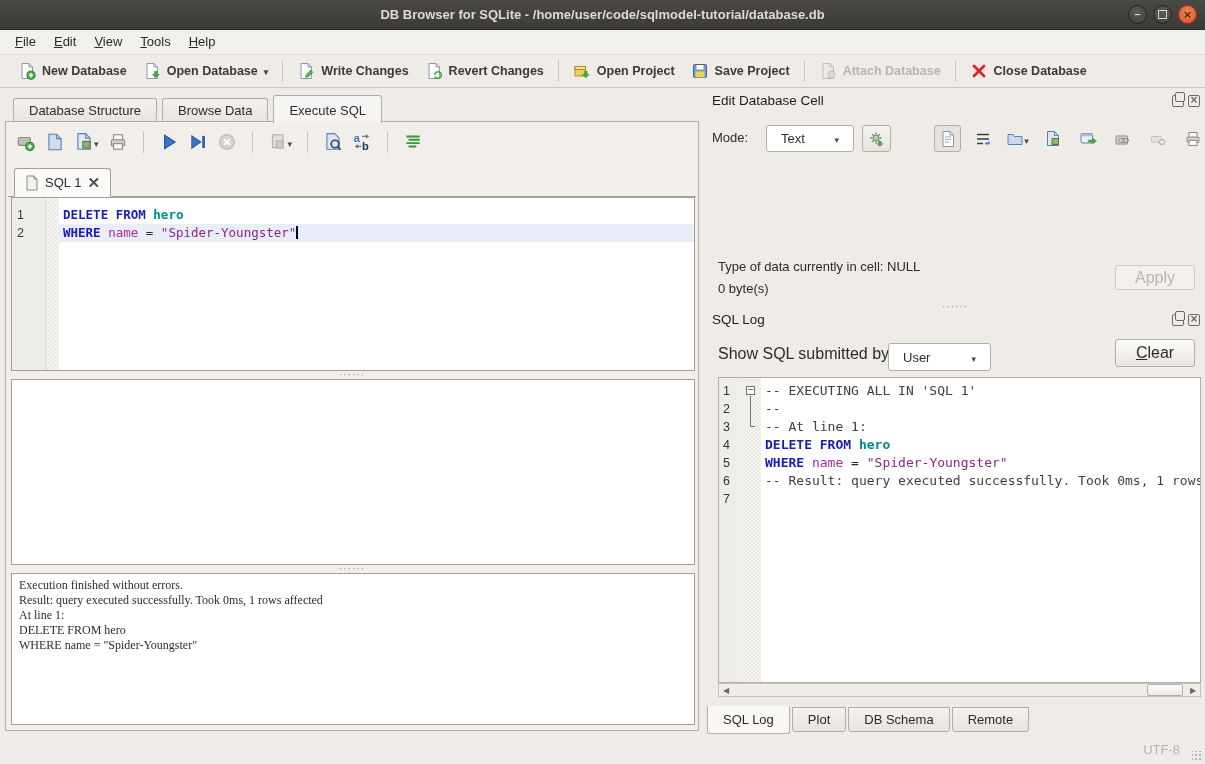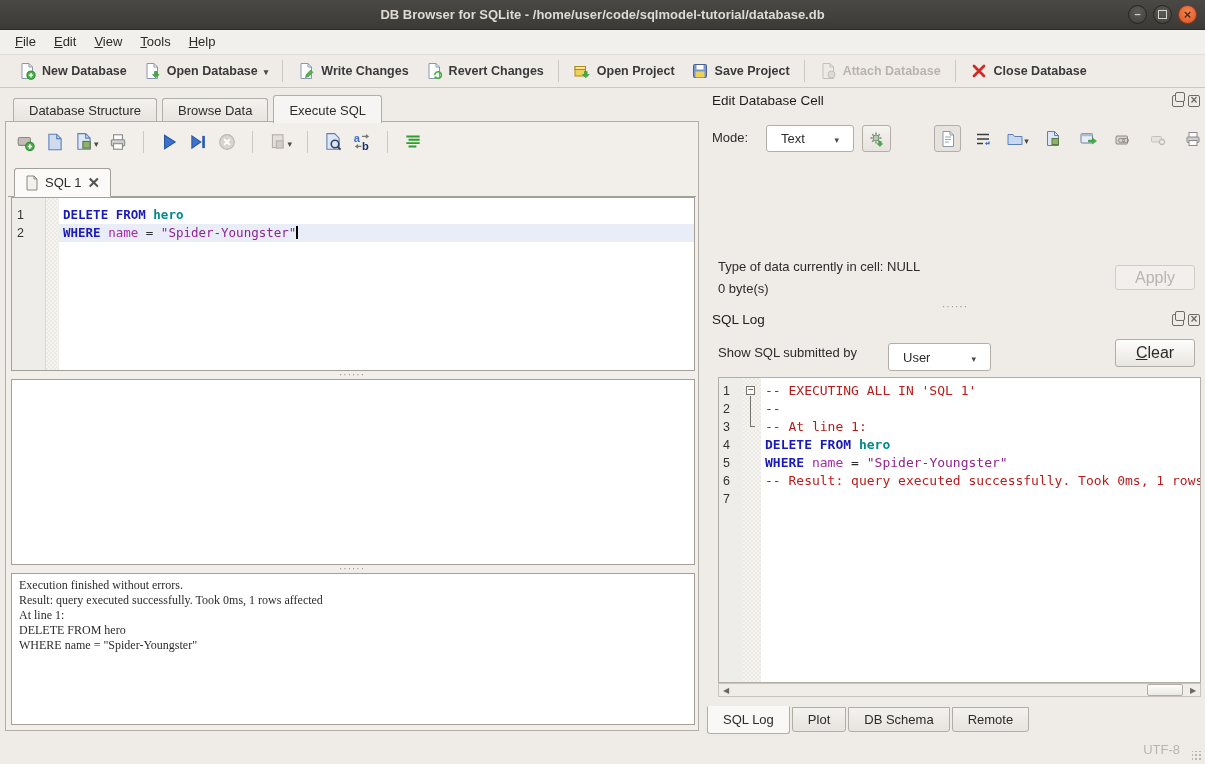--- a/index.html
+++ b/index.html
@@ -59,21 +59,21 @@
   .gutter .ln { font-size:12.5px; color:#333; line-height:18px; padding-left:5px; }
   .foldcol { width:13px; background:#f6f4f1; background-image:conic-gradient(#eceae5 25%, transparent 0 50%, #eceae5 0 75%, transparent 0); background-size:4px 4px; padding-top:8px; }
   .codecol { flex:1; padding-top:8px; font-family:"DejaVu Sans Mono", monospace; font-size:12.5px; }
   .code-line { line-height:18px; white-space:pre; padding-left:4px; }
   .code-line.current { background:#e9edf8; }
   .tok { white-space:pre; }
   .kw  { color:#1a1ab8; font-weight:bold; }
   .tbl { color:#008b8b; font-weight:bold; }
   .idn { color:#a62ca6; }
   .str { color:#8f2490; }
-  .cmt { color:#b91c1c; }
+  .cmt { color:#404040; }
   .cursor { display:inline-block; width:2px; height:13px; background:#000; vertical-align:-2px; }
 
   .hsplit { position:absolute; left:0; right:0; height:8px; display:flex; align-items:center; justify-content:center; }
   .hsplit::after { content:"······"; color:#98948d; font-size:10px; letter-spacing:1px; line-height:4px; }
 
   .results { position:absolute; top:257px; left:5px; width:684px; height:186px; background:#fff; border:1px solid #a49f99; }
   .execout { position:absolute; top:451px; left:5px; width:684px; height:152px; background:#fff; border:1px solid #a49f99;
     font-family:Liberation Serif, serif; font-size:12px; padding:4px 7px; }
   .execout div { line-height:15px; white-space:pre; }
 
@@ -101,21 +101,21 @@
   .cell-type { position:absolute; top:171px; left:13px; font-size:13px; }
   .cell-size { position:absolute; top:193px; left:13px; font-size:13px; }
   .btn { border:1px solid #b1ada7; border-radius:3px; background:linear-gradient(#fdfdfc,#e9e6e1); font-size:16px;
     display:flex; align-items:center; justify-content:center; color:#2b2b2b; }
   .btn.disabled { background:#f2efec; border-color:#cfccc5; color:#b9b5ae; }
   .apply-btn { position:absolute; top:177px; right:10px; width:80px; height:25px; }
   .rsplit { position:absolute; top:215px; left:0; right:0; }
 
   .log-header-row { top:224px; }
   .filter-row { position:absolute; top:251px; left:13px; right:7px; height:29px; }
-  .filter-label { position:absolute; left:0; top:6px; font-size:13px; }
+  .filter-label { position:absolute; left:0; top:6px; font-size:16px; }
   .filter-select { position:absolute; left:170px; top:4px; width:103px; height:28px; }
   .clear-btn { position:absolute; top:0; right:3px; width:80px; height:28px; }
   .clear-btn span::first-letter { text-decoration:underline; }
 
   .log-box { position:absolute; top:289px; left:13px; width:483px; height:306px; background:#fff; border:1px solid #b3afa8; display:flex; overflow:hidden; }
   .log-gutter { width:24px; background:#efedea; padding-top:4px; }
   .log-gutter .ln { font-size:12.5px; color:#333; line-height:18px; padding-left:4px; }
   .log-fold { width:18px; background:#f6f4f1; background-image:conic-gradient(#eceae5 25%, transparent 0 50%, #eceae5 0 75%, transparent 0); background-size:4px 4px; padding-top:4px; }
   .log-fold .f { height:18px; position:relative; }
   .fold-box { position:absolute; left:3px; top:4px; width:9px; height:9px; border:1px solid #76726c; background:#fbfaf8; }

